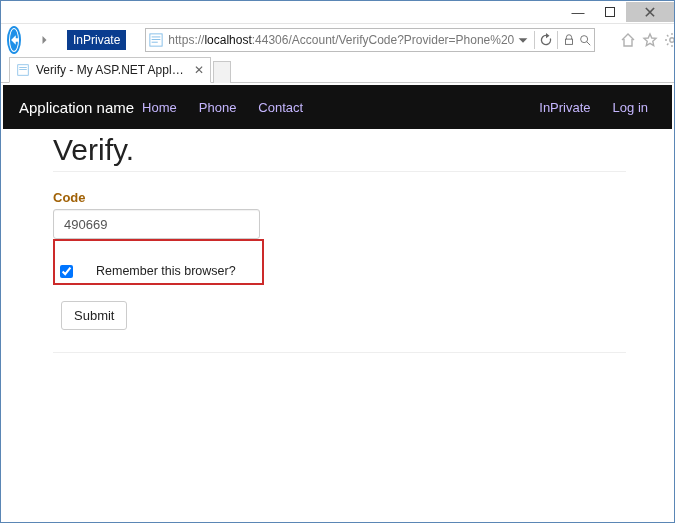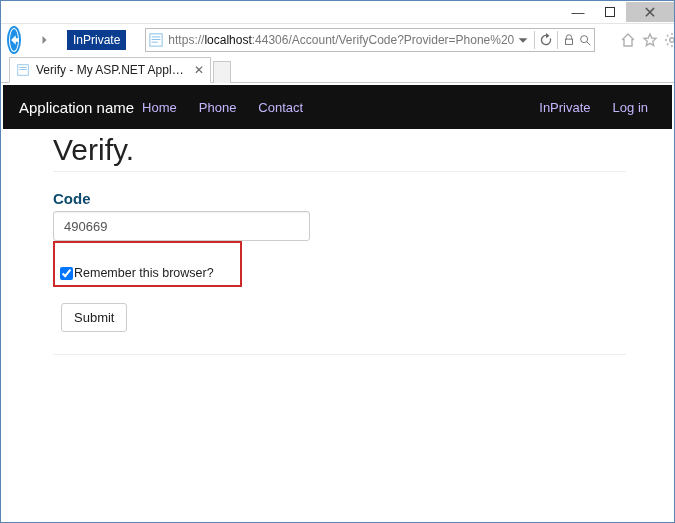--- a/index.html
+++ b/index.html
@@ -137,33 +137,33 @@
   }
   .brand { color:#fff; font-size:15px; margin-right:8px; }
   .navlink { color:#c4b5fd; font-size:13px; margin-right:22px; cursor:default;}
   .navspacer { flex:1; }
   .container {
     padding: 4px 48px 0 52px;
   }
   h1 { font-size:30px; font-weight:400; color:#222; margin-bottom:4px;}
   .subtitle { font-size:15px; color:#333; margin-bottom:18px; }
   hr.sep { border:none; border-top:1px solid #eee; margin-bottom:18px;}
-  .form-label { font-size:15px; font-weight:bold; color:#0c4a6e; margin-bottom:4px; display:block;}
+  .form-label { font-size:13px; font-weight:bold; color:#a16207; margin-bottom:4px; display:block;}
   .text-input {
-    width: 257px; height:30px;
+    width: 207px; height:30px;
     border:1px solid #ccc;
     padding: 0 10px;
     font-size:13px;
     color:#555;
     border-radius:3px;
     box-shadow: inset 0 1px 1px rgba(0,0,0,0.06);
   }
   .checkbox-row {
     margin-top: 18px;
-    display:inline-flex; align-items:center; gap:1px;
+    display:inline-flex; align-items:center; gap:23px;
     padding: 3px 6px 3px 3px;
   }
   .highlight-box {
     border: 2px solid #cc2a2a;
     display:inline-block;
     padding: 2px 20px 2px 2px;
   }
   .checkbox-row input { width:13px; height:13px; }
   .checkbox-row label { font-size:12.5px; color:#222;}
   .submit-btn {

